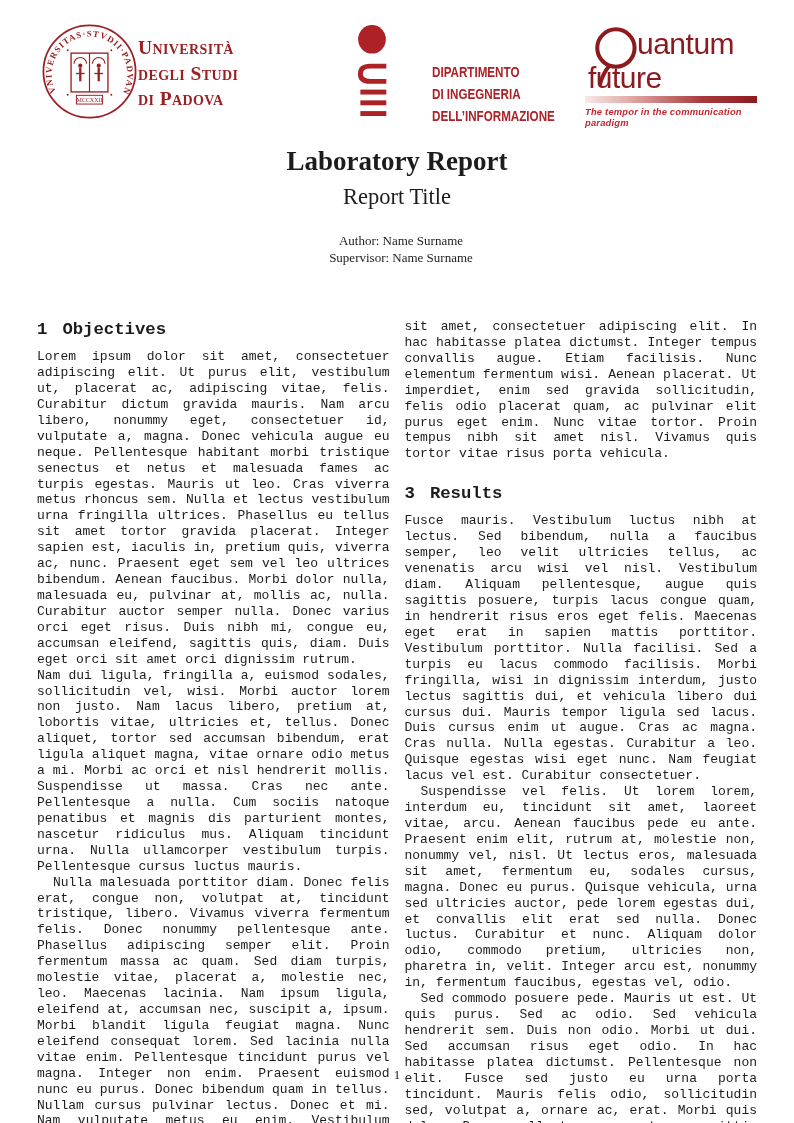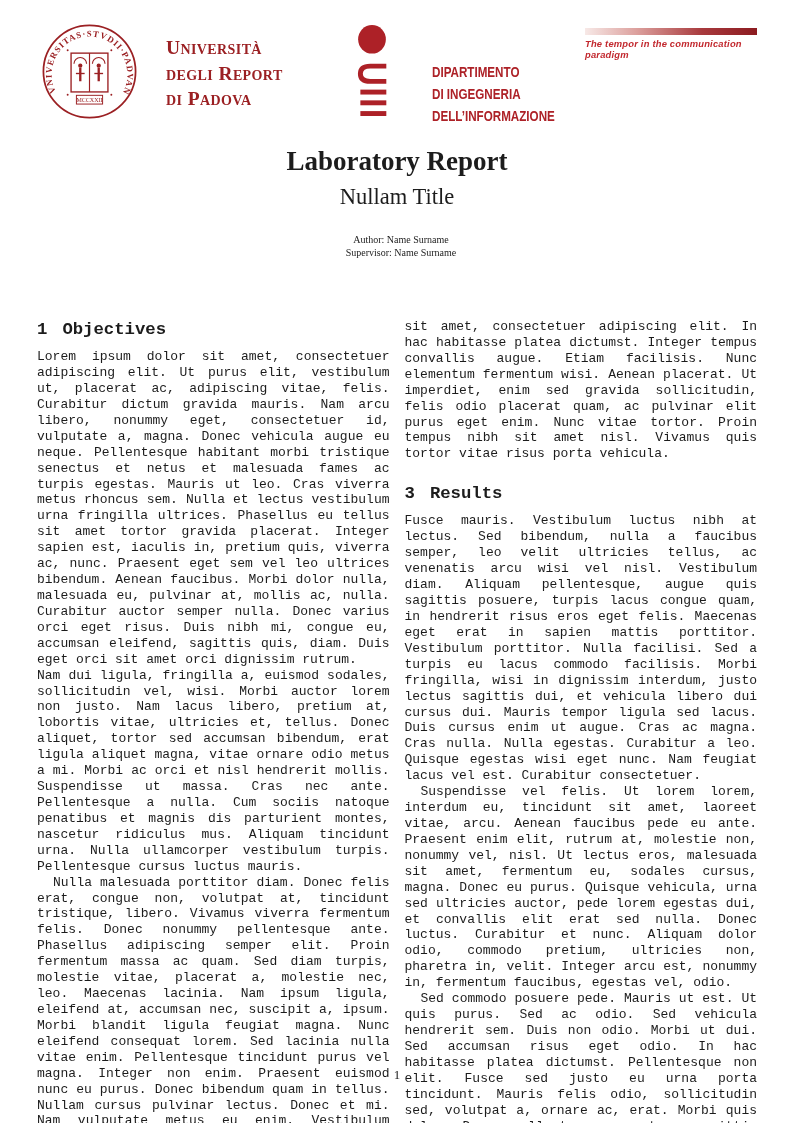--- a/index.html
+++ b/index.html
@@ -7,21 +7,21 @@
     position:relative; width:794px; height:1123px; margin:0 auto;
     background:#ffffff; overflow:hidden;
     font-family:"Liberation Serif", serif; color:#1c1c1c;
   }
 
   
   .hdr { position:absolute; left:37px; top:18px; width:720px; height:120px; }
 
   .unipd { position:absolute; left:4px; top:2px; display:flex; align-items:center; }
   .unipd-words {
-    margin-left:28px; color:#9b2023; font-variant:small-caps;
+    color:#9b2023; font-variant:small-caps;
     font-weight:600; font-size:19.5px; line-height:1.3; letter-spacing:.4px;
   }
 
   .dei { position:absolute; left:318px; top:6px; display:flex;gap:31px; }
   .dei-words {
     margin-left:12px; margin-top:37px; color:#ad2127;
     font-family:"Liberation Sans", sans-serif; font-weight:700;
     font-size:14.2px; line-height:1.55; white-space:nowrap;
     transform:scaleX(.82); transform-origin:left top;
   }
@@ -34,21 +34,21 @@
   .qf-future { position:absolute; left:3px; top:35px; font-size:30px; letter-spacing:-.5px; }
   .qf-bar { height:6.5px; margin-top:2px;
     background:linear-gradient(90deg,#f7e9e7 0%,#dca09d 30%,#a83a3d 68%,#8c1b20 100%); }
   .qf-tagline { margin-top:3px; font-size:9.4px; font-style:italic; font-weight:700;
     color:#c2282e; letter-spacing:.2px; }
 
   
   .titleblock { position:absolute; top:146px; left:0; width:794px; text-align:center; }
   .doc-title { margin:0; font-size:27px; font-weight:700; }
   .doc-subtitle { margin:7px 0 0; font-size:22.5px; font-weight:400; }
-  .byline { margin-top:23px; font-size:10px; line-height:1.3;padding-left:8px; }
+  .byline { margin-top:23px; font-size:13px; line-height:1.3;padding-left:8px; }
   .doc-date { margin-top:16px; font-size:14.5px; }
 
   
   .cols { position:absolute; left:37px; top:319px; width:720px; display:flex; gap:15px; }
   .col { width:352.5px; text-align:justify; font-size:13px; line-height:1.225;
          hyphens:auto;font-family:Liberation Mono, monospace; -webkit-hyphens:auto; }
   .col p { margin:0; }
   .col p.indent { text-indent:16px; }
   .sec { font-size:17.3px; font-weight:700; margin:21px 0 9px; text-align:left; }
   .sec.first { margin-top:0; }
@@ -86,49 +86,57 @@
         <line x1="55" y1="55" x2="64" y2="55" stroke="#9b2023" stroke-width="1.4"></line>
         <circle cx="27.5" cy="31" r="1" fill="#9b2023"></circle>
         <circle cx="72.5" cy="31" r="1" fill="#9b2023"></circle>
         <circle cx="27.5" cy="77" r="1" fill="#9b2023"></circle>
         <circle cx="72.5" cy="77" r="1" fill="#9b2023"></circle>
         <rect x="36.5" y="77.5" width="27" height="9" fill="none" stroke="#9b2023" stroke-width="1"></rect>
         <text x="50" y="84.5" font-size="6.2" text-anchor="middle" font-family="Liberation Serif, serif" fill="#9b2023">MCCXXII</text>
       </svg>
       <div class="unipd-words">
         <div>Università</div>
-        <div>degli Report</div>
+        <div>degli Studi</div>
         <div>di Padova</div>
       </div>
     </div>
 
     <div class="dei">
       <svg width="34" height="95" viewBox="0 0 38 104">
         <ellipse cx="19" cy="16" rx="15.5" ry="16" fill="#ad2127"></ellipse>
         <path d="M 35,46 H 17 Q 6,46 6,54.5 Q 6,63 17,63 H 35" fill="none" stroke="#ad2127" stroke-width="5.5"></path>
         <line x1="6" y1="75" x2="35" y2="75" stroke="#ad2127" stroke-width="5.5"></line>
         <line x1="6" y1="87" x2="35" y2="87" stroke="#ad2127" stroke-width="5.5"></line>
         <line x1="6" y1="99" x2="35" y2="99" stroke="#ad2127" stroke-width="5.5"></line>
       </svg>
       <div class="dei-words">
         <div>DIPARTIMENTO</div>
         <div>DI INGEGNERIA</div>
         <div>DELL’INFORMAZIONE</div>
       </div>
     </div>
 
     <div class="qf">
+      <div class="qf-words">
+        <svg class="qf-q" width="50" height="67" viewBox="0 0 52 70">
+          <circle cx="28" cy="23" r="19.5" fill="none" stroke="#8c1b20" stroke-width="4.2"></circle>
+          <path d="M 21.5,41 Q 14,50 11,62" fill="none" stroke="#8c1b20" stroke-width="4.2"></path>
+        </svg>
+        <span class="qf-uantum">uantum</span>
+        <span class="qf-future">future</span>
+      </div>
       <div class="qf-bar"></div>
       <div class="qf-tagline">The tempor in the communication paradigm</div>
     </div>
   </div>
 
   <div class="titleblock">
     <h1 class="doc-title">Laboratory Report</h1>
-    <h2 class="doc-subtitle">Nullam Title</h2>
+    <h2 class="doc-subtitle">Report Title</h2>
     <div class="byline">
       <div>Author: Name Surname</div>
       <div>Supervisor: Name Surname</div>
     </div>
   </div>
 
   <div class="cols">
 
     <div class="col">
       <h3 class="sec first">

